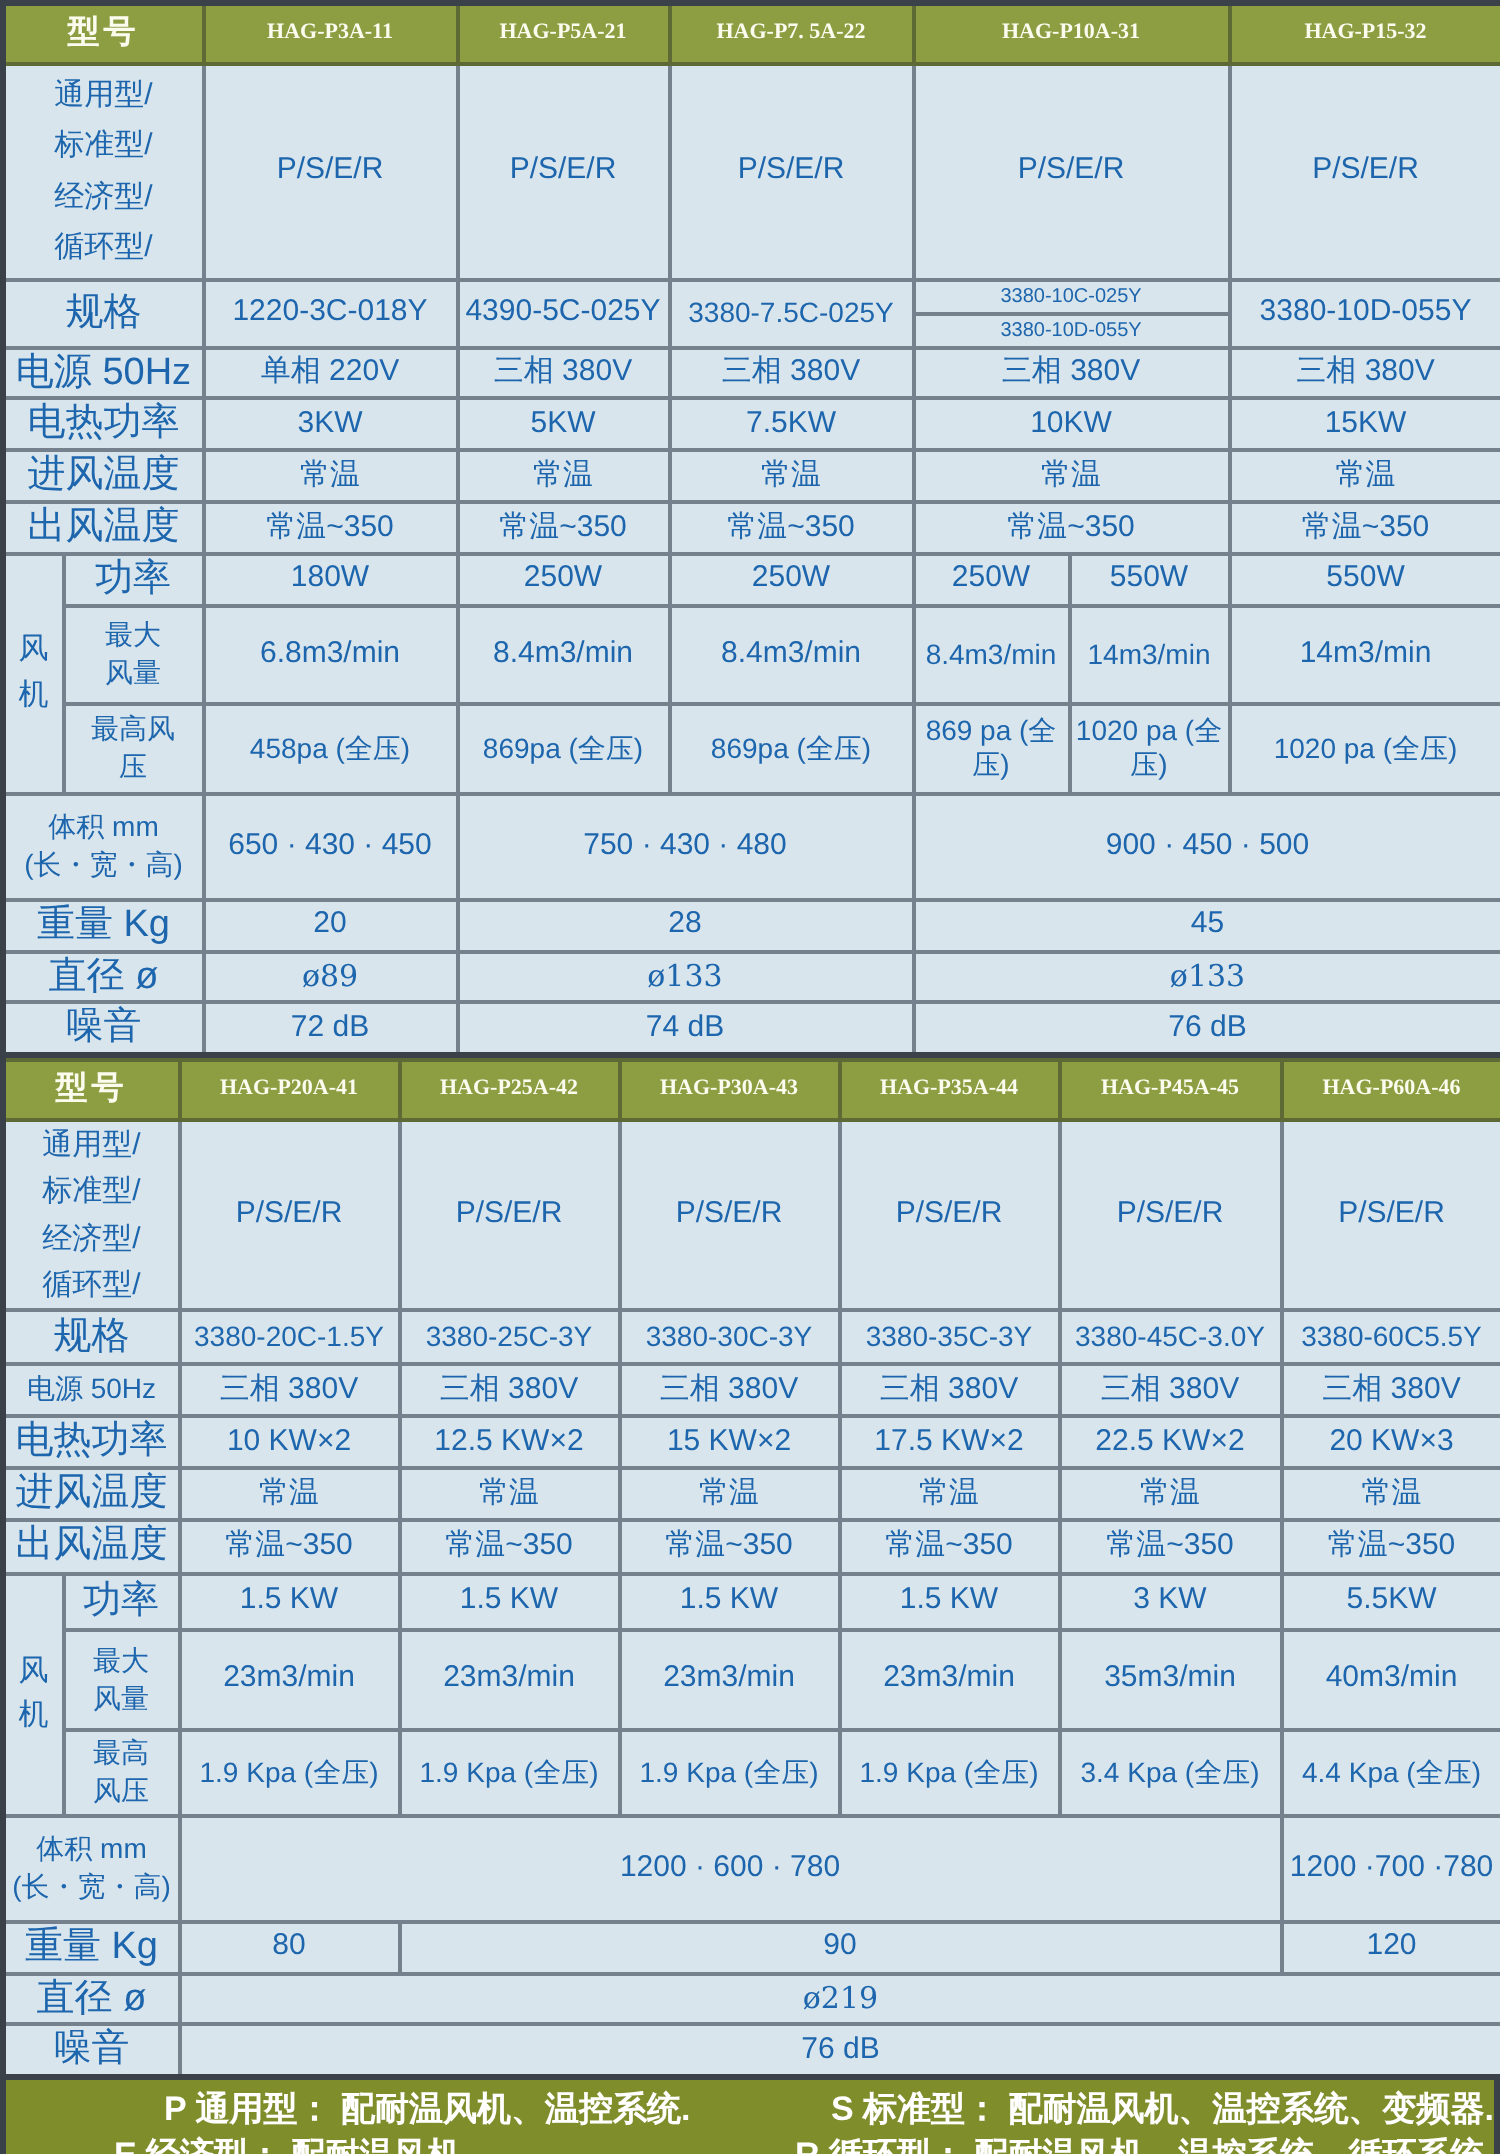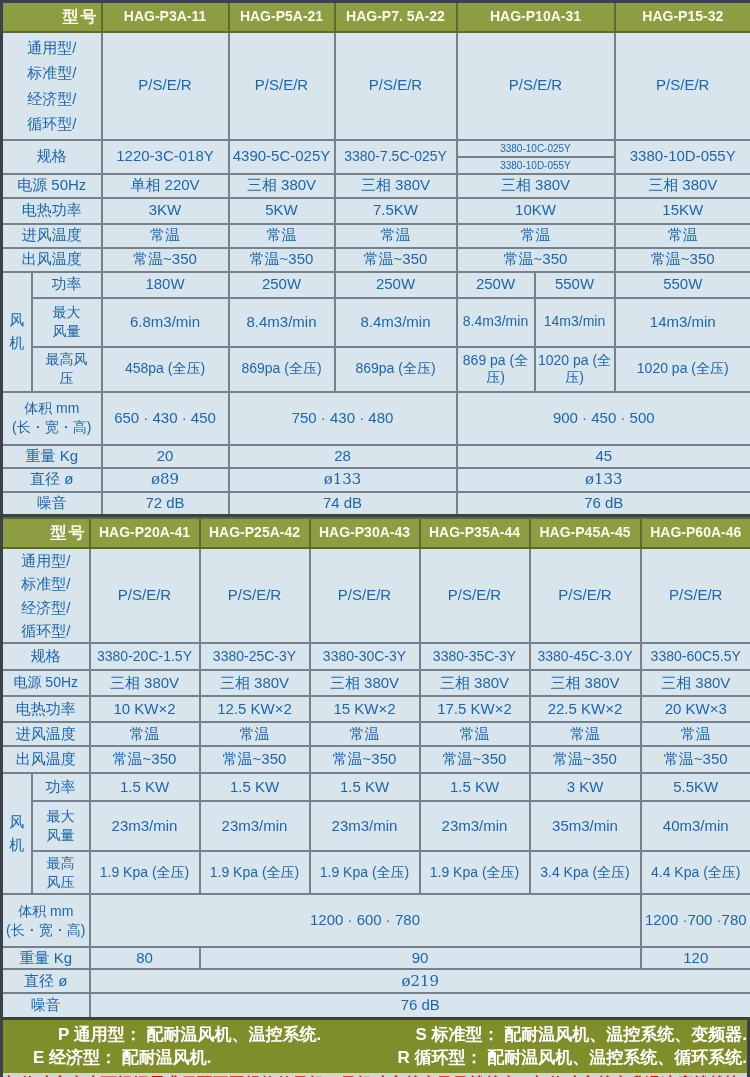--- a/index.html
+++ b/index.html
@@ -23,27 +23,27 @@
     text-align: center;
     vertical-align: middle;
     font-size: 15px;
     padding: 0 2px;
     overflow: hidden;
     line-height: 1.25;
   }
   td.hd {
     background: #8d9d42;
     color: #fbfbee;
-    font-family: Liberation Sans, sans-serif;
+    font-family: Liberation Serif, serif;
     font-weight: bold;
-    font-size: 14px;
+    font-size: 11px;
     border-color: #5d6a35;
   }
-  td.hd.lblhd { font-family: "Liberation Sans", sans-serif; font-size: 16px; letter-spacing: 2px; text-align: right; }
-  .lbl { font-size: 15px; }
+  td.hd.lblhd { font-family: "Liberation Sans", sans-serif; font-size: 16px; letter-spacing: 2px; }
+  .lbl { font-size: 19px; }
   .typecell div { line-height: 1.7; }
   .t2 .typecell div { line-height: 1.55; }
   .fanv div { line-height: 1.5; font-size: 15px; }
   .splitcell { font-size: 10px; line-height: 1.1; }
   .serif { font-family: "DejaVu Serif", serif; }
   .two-line div { line-height: 1.35; font-size: 14px; }
   .press { font-size: 14px; }
   .spec2 { font-size: 14px; }
   
   .band {
@@ -52,20 +52,21 @@
     border-right: 3px solid #3a4148;
     padding: 3px 0 4px 0;
   }
   .fline {
     display: flex;
     color: #ffffff;
     font-weight: bold;
     font-size: 17px;
     line-height: 23px;
     white-space: nowrap;
+    padding-left: 24px;
   }
   .fline .a { width: 342px; padding-left: 30px; }
   .fline.first .a { padding-left: 55px; }
   .fline .b { flex: 1; text-align: right; }
   .note {
     background: #d4d4d4;
     color: #e00000;
     font-weight: bold;
     font-size: 16px;
     text-align: center;

